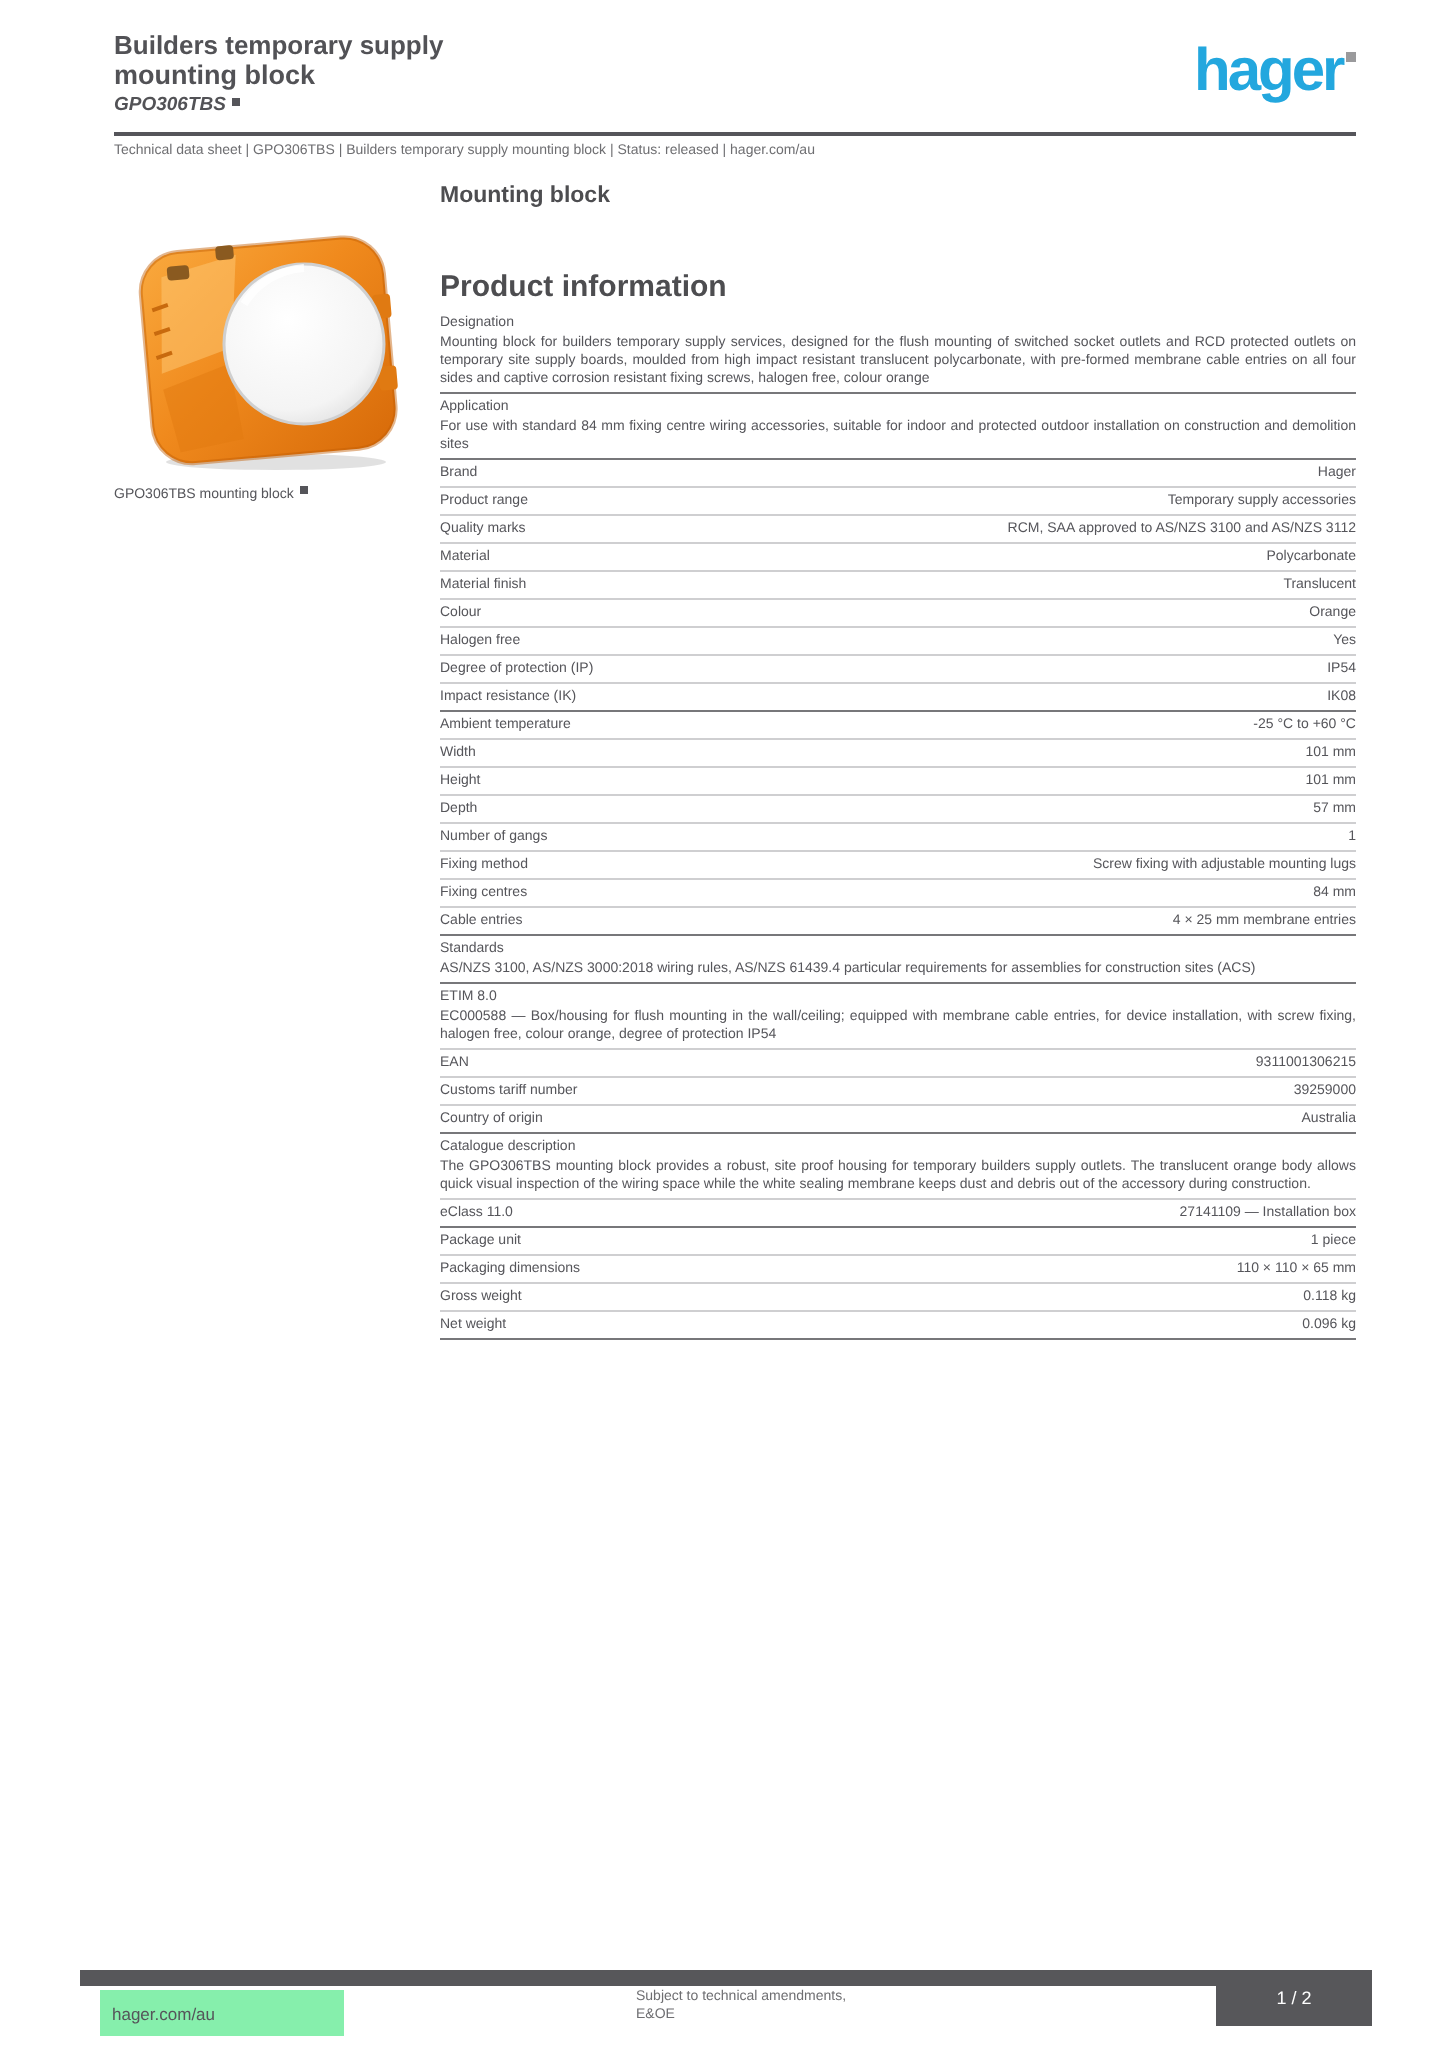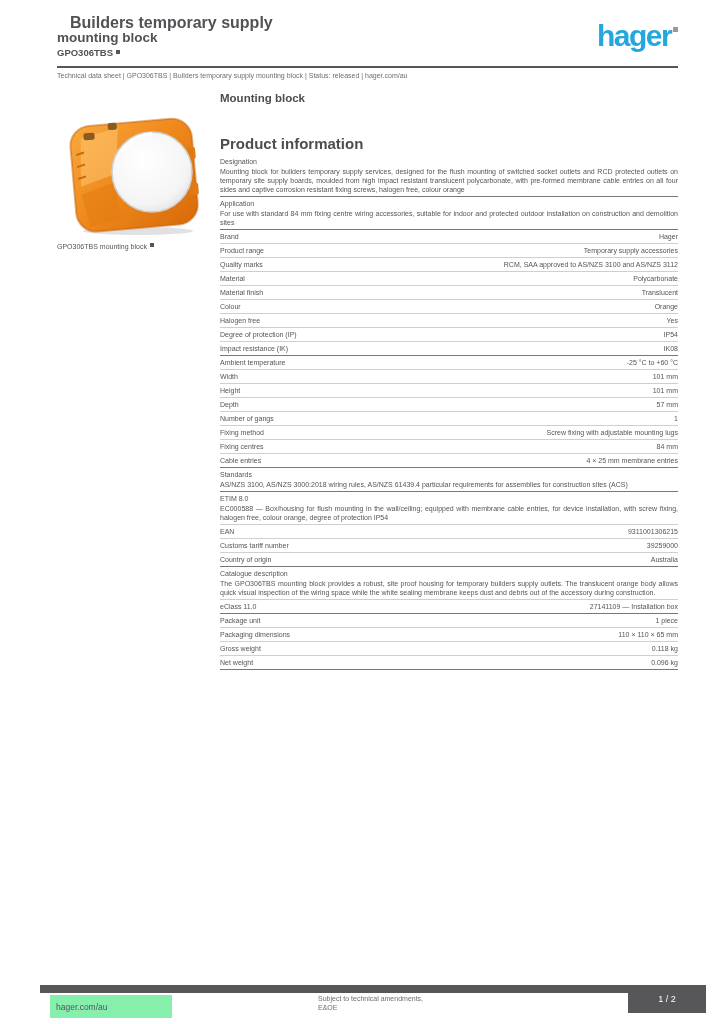--- a/index.html
+++ b/index.html
@@ -1,22 +1,22 @@
 <!DOCTYPE html>
 <html><head>
 <meta charset="utf-8">
 <style>
   html,body{margin:0;padding:0;background:#ffffff;}
   body{font-family:"Liberation Sans","DejaVu Sans",sans-serif;color:#58585a;}
   .page{position:relative;width:724px;height:1024px;background:#ffffff;overflow:hidden;}
 
   
-  .hdr-t1{position:absolute;left:70px;top:15px;font-size:16px;line-height:15px;font-weight:bold;color:#525256;}
+  .hdr-t1{position:absolute;left:57px;top:15px;font-size:13px;line-height:15px;font-weight:bold;color:#525256;}
   .hdr-t2{position:absolute;left:57px;top:30px;font-size:13.5px;line-height:15px;font-weight:bold;color:#525256;}
-  .hdr-ref{position:absolute;left:57px;top:47px;font-size:9.5px;font-weight:bold;color:#525256;}
+  .hdr-ref{position:absolute;left:57px;top:47px;font-size:9.5px;font-weight:bold;color:#525256;font-style:italic;}
   .sq{display:inline-block;width:4px;height:4px;background:#55555a;margin-left:3px;vertical-align:2px;}
   .logo{position:absolute;left:597px;top:20px;font-size:30px;font-weight:bold;letter-spacing:-1.5px;color:#23a7de;line-height:32px;}
   .logo-r{display:inline-block;width:5px;height:5px;background:#9a9a9c;margin-left:2px;vertical-align:14px;}
   .hdr-rule{position:absolute;left:57px;top:66px;width:621px;height:2px;background:#55555a;}
   .hdr-sub{position:absolute;left:57px;top:72px;width:430px;font-size:7px;line-height:8px;color:#6e6e71;}
 
   
   .page-title{position:absolute;left:220px;top:92px;font-size:11.5px;font-weight:bold;color:#4d4d50;}
 
   
@@ -29,21 +29,21 @@
   .row{display:flex;justify-content:space-between;gap:14px;padding:2px 0;font-size:7px;line-height:9px;border-bottom:1px solid #cfcfd1;}
   .row .lbl{white-space:nowrap;color:#55555a;}
   .row .val{text-align:right;color:#55555a;max-width:340px;}
   .para{padding:2px 0;font-size:7px;line-height:9px;border-bottom:1px solid #cfcfd1;}
   .para .lbl{color:#55555a;padding-bottom:1px;}
   .para .txt{color:#55555a;text-align:justify;}
   .rule-b{border-bottom:1.5px solid #77777a;}
 
   
   .ftr-bar{position:absolute;left:40px;top:985px;width:638px;height:8px;background:#57575a;}
-  .ftr-block{position:absolute;left:628px;top:985px;width:78px;height:28px;background:#57575a;color:#ffffff;
+  .ftr-block{position:absolute;left:608px;top:985px;width:78px;height:28px;background:#57575a;color:#ffffff;
              font-size:9px;display:flex;align-items:center;justify-content:center;}
   .ftr-site{position:absolute;left:50px;top:995px;width:122px;height:23px;background:#86efac;
             font-size:8.5px;color:#55555a;display:flex;align-items:center;padding-left:6px;box-sizing:border-box;}
   .ftr-note{position:absolute;left:318px;top:995px;font-size:7px;line-height:8.5px;color:#6e6e71;}
 </style>
 </head>
 <body>
 
 <div class="page">
 

